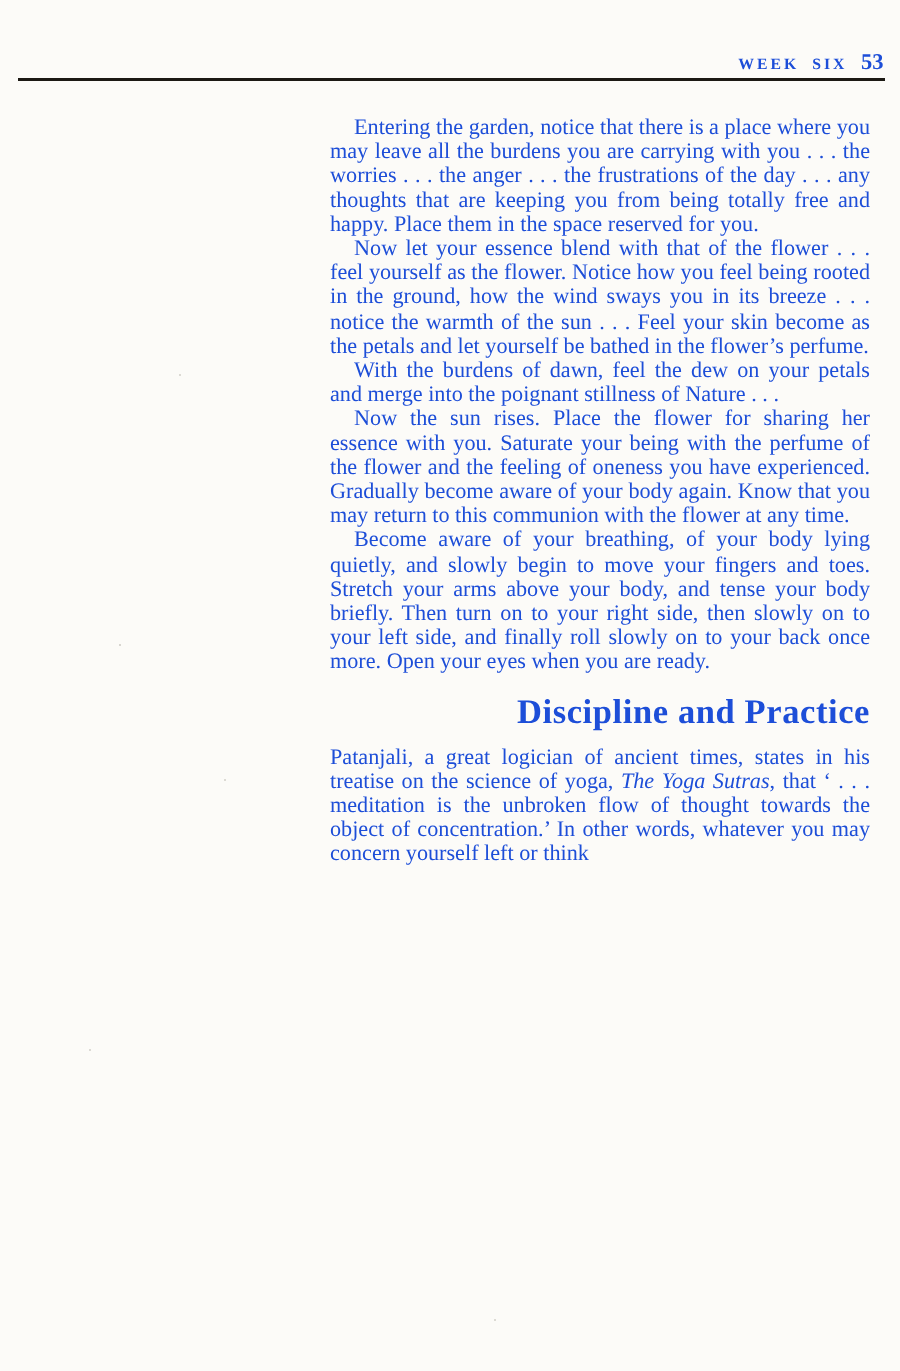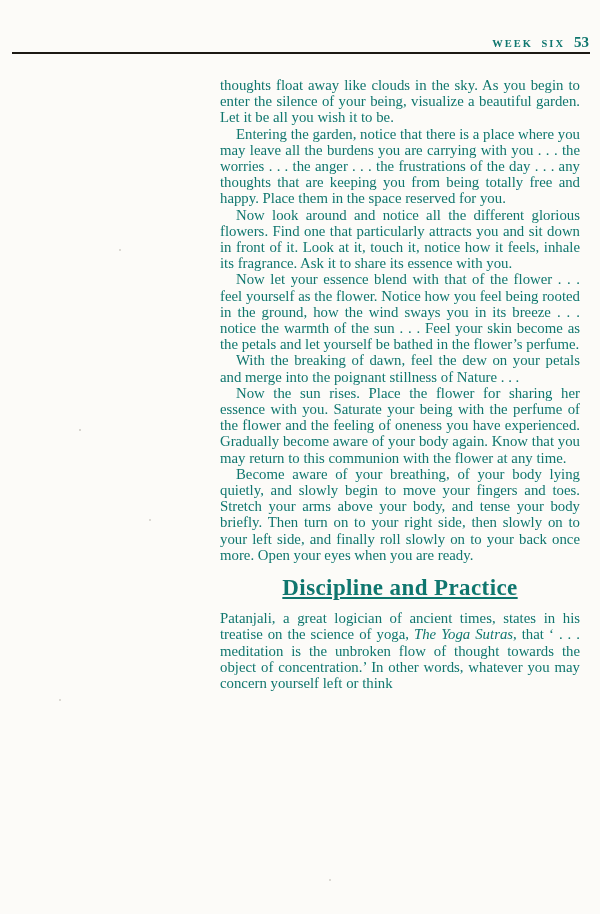--- a/index.html
+++ b/index.html
@@ -6,21 +6,21 @@
     margin: 0;
     padding: 0;
     background: #e9e8e4;
   }
   .page {
     position: relative;
     width: 600px;
     height: 914px;
     margin: 0 auto;
     background: #fcfbf8;
-    color: #0f766e;
+    color: #1d4ed8;
     font-family: "Liberation Serif", "DejaVu Serif", serif;
     overflow: hidden;
   }
   
   .page::before {
     content: "";
     position: absolute;
     inset: 0;
     background:
       radial-gradient(circle 1px at 80px 430px, #d8d6d0 0 1px, transparent 1px),
@@ -69,41 +69,38 @@
   }
   .para.indent {
     text-indent: 16px;
   }
   .section-heading {
     font-size: 23px;
     line-height: 26px;
     font-weight: 700;
     letter-spacing: 0.4px;
     margin: 12px 0 9px 0;
-    text-align: center;
-    text-decoration: underline;
+    text-align: right;
   }
   em { }
 </style>
 </head>
 <body>
 
 <div class="page">
 
   <header class="running-header">
     <span class="running-head">WEEK SIX</span><span class="page-number">53</span>
   </header>
 
   <div class="header-rule"></div>
 
   <main class="text-column">
-      <p class="para"><span>thoughts float away like clouds in the sky. As you begin to enter the silence of your being, visualize a beautiful garden. Let it be all you wish it to be.</span></p>
       <p class="para indent"><span>Entering the garden, notice that there is a place where you may leave all the burdens you are carrying with you . . . the worries . . . the anger . . . the frustrations of the day . . . any thoughts that are keeping you from being totally free and happy. Place them in the space reserved for you.</span></p>
-      <p class="para indent"><span>Now look around and notice all the different glorious flowers. Find one that particularly attracts you and sit down in front of it. Look at it, touch it, notice how it feels, inhale its fragrance. Ask it to share its essence with you.</span></p>
       <p class="para indent"><span>Now let your essence blend with that of the flower . . . feel yourself as the flower. Notice how you feel being rooted in the ground, how the wind sways you in its breeze . . . notice the warmth of the sun . . . Feel your skin become as the petals and let yourself be bathed in the flower’s perfume.</span></p>
-      <p class="para indent"><span>With the breaking of dawn, feel the dew on your petals and merge into the poignant stillness of Nature . . .</span></p>
+      <p class="para indent"><span>With the burdens of dawn, feel the dew on your petals and merge into the poignant stillness of Nature . . .</span></p>
       <p class="para indent"><span>Now the sun rises. Place the flower for sharing her essence with you. Saturate your being with the perfume of the flower and the feeling of oneness you have experienced. Gradually become aware of your body again. Know that you may return to this communion with the flower at any time.</span></p>
       <p class="para indent"><span>Become aware of your breathing, of your body lying quietly, and slowly begin to move your fingers and toes. Stretch your arms above your body, and tense your body briefly. Then turn on to your right side, then slowly on to your left side, and finally roll slowly on to your back once more. Open your eyes when you are ready.</span></p>
       <h2 class="section-heading">Discipline and Practice</h2>
       <p class="para"><span>Patanjali, a great logician of ancient times, states in his treatise on the science of yoga, </span><em>The Yoga Sutras</em><span>, that ‘ . . . meditation is the unbroken flow of thought towards the object of concentration.’ In other words, whatever you may concern yourself left or think</span></p>
     </main>
 
 </div>
 
 </body></html>

